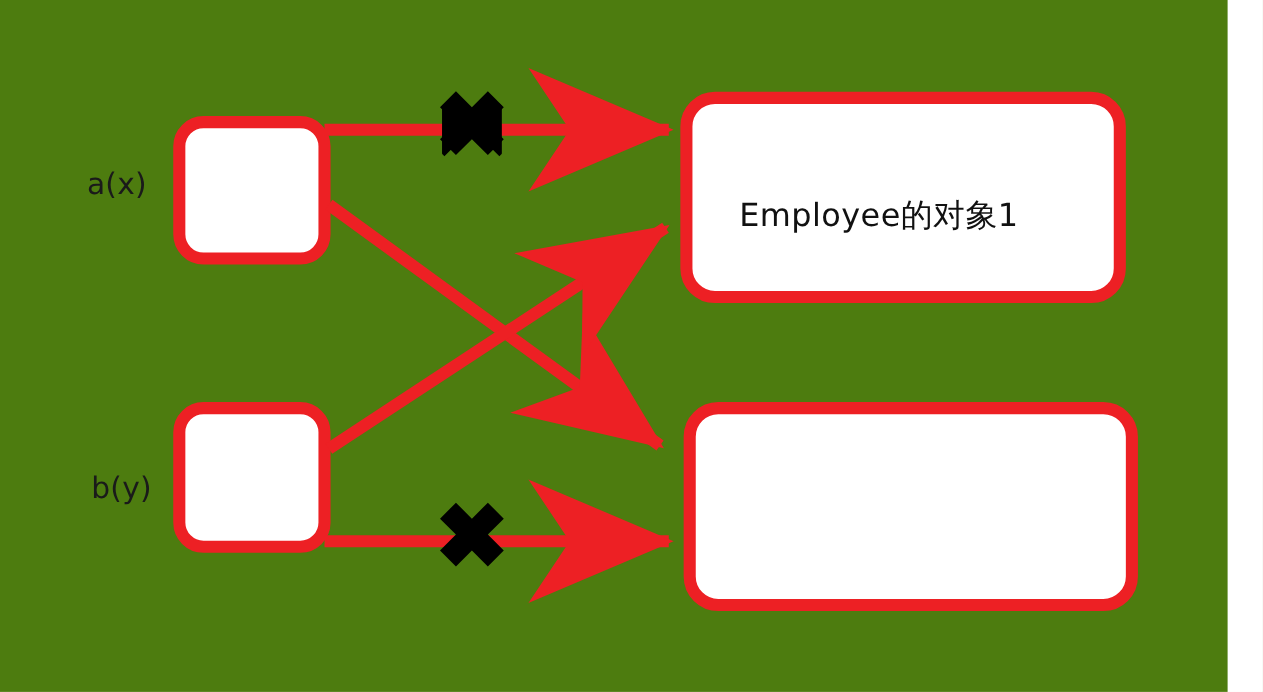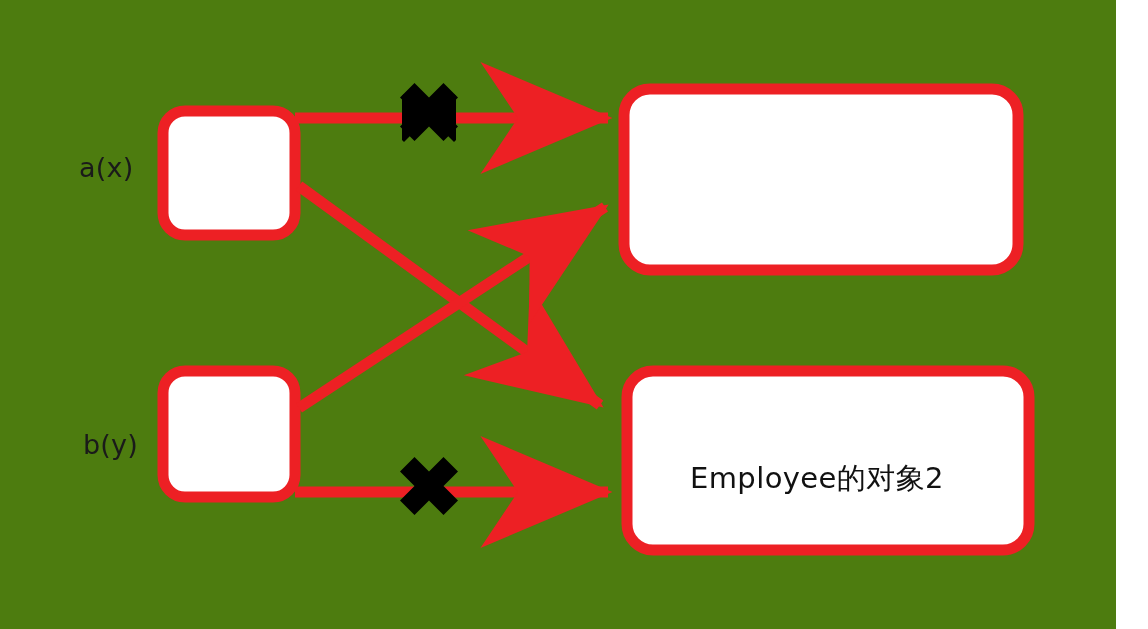--- a/index.html
+++ b/index.html
@@ -81,16 +81,16 @@
 
     <g>
       <path d="M 400,471.5 L 414.5,457 L 429,471.5 L 443.5,457 L 458,471.5 L 443.5,486 L 458,500.5 L 443.5,515 L 429,500.5 L 414.5,515 L 400,500.5 L 414.5,486 Z" fill="#000000"></path>
     </g>
   </svg>
 
   <div class="side-label" style="left:79px; top:152px;">a(x)</div>
 
   <div class="side-label" style="left:83px; top:429px;">b(y)</div>
 
+  <div class="box-label" style="left:672px; top:176px;">Employee的对象1</div>
 
-  <div class="box-label" style="left:690px; top:459px;">Employee的对象2</div>
 
 </div>
 
 </body></html>

